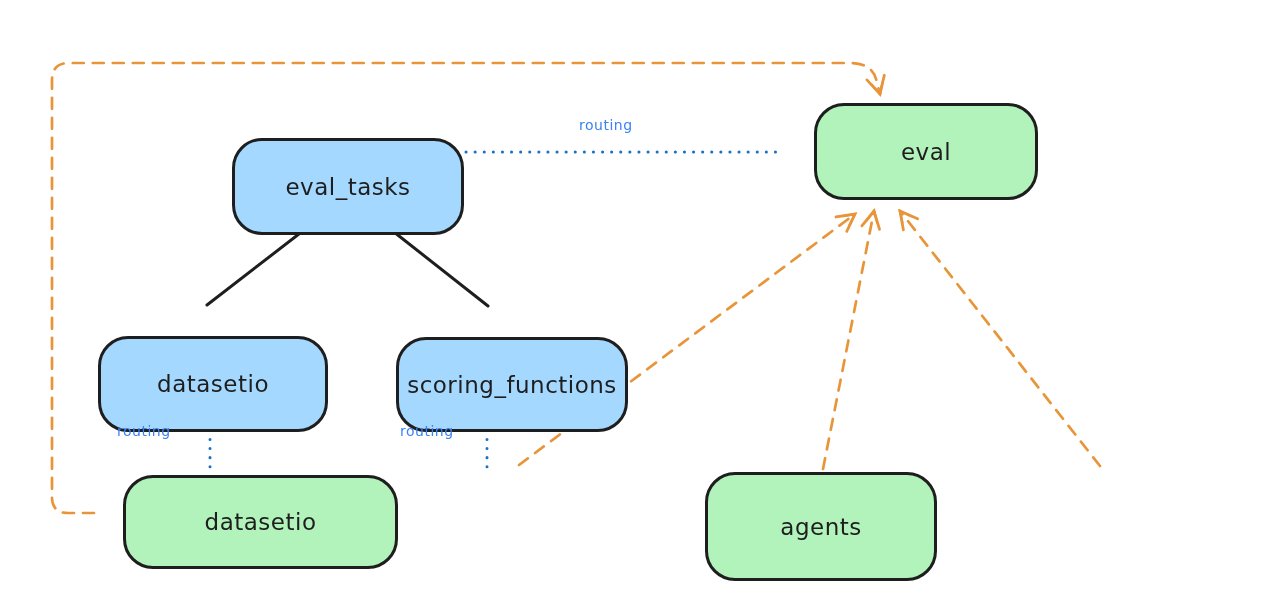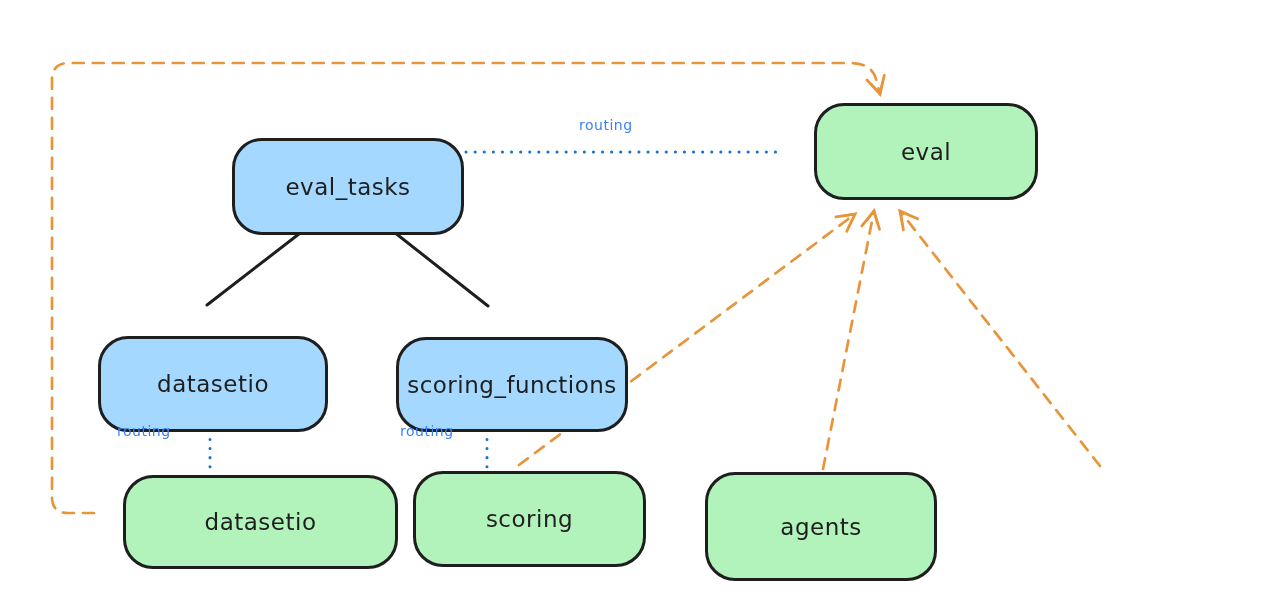--- a/index.html
+++ b/index.html
@@ -95,23 +95,20 @@
   </div>
   <div class="node node-blue pos-datasets">
     <span>datasetio</span>
   </div>
   <div class="node node-blue pos-scoring-functions">
     <span>scoring_functions</span>
   </div>
   <div class="node node-green pos-datasetio">
     <span>datasetio</span>
   </div>
-  <div class="node node-green pos-scoring">
-    <span>scoring</span>
-  </div>
   <div class="node node-green pos-agents">
     <span>agents</span>
   </div>
 
   <span class="edge-label pos-label-top">routing</span>
   <span class="edge-label pos-label-left">routing</span>
   <span class="edge-label pos-label-mid">routing</span>
 
 </div>
 

